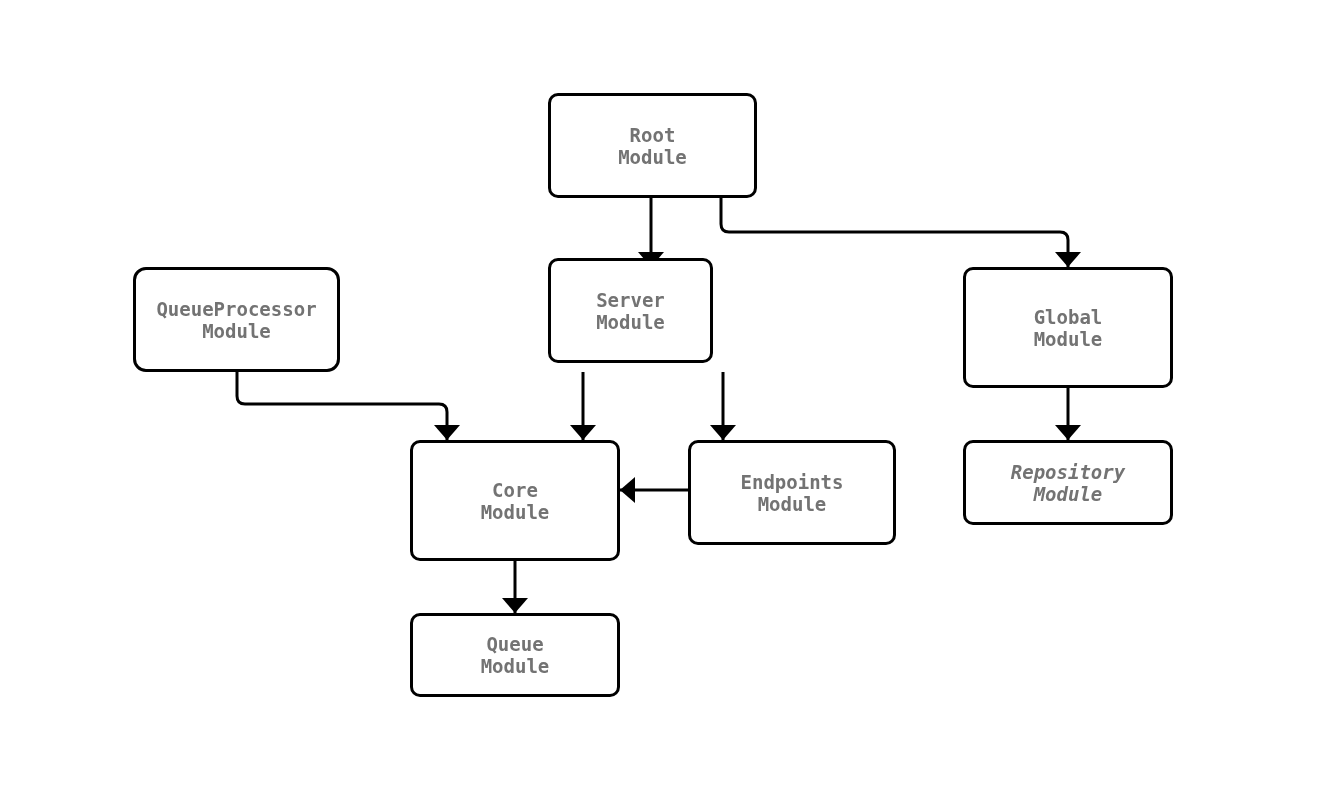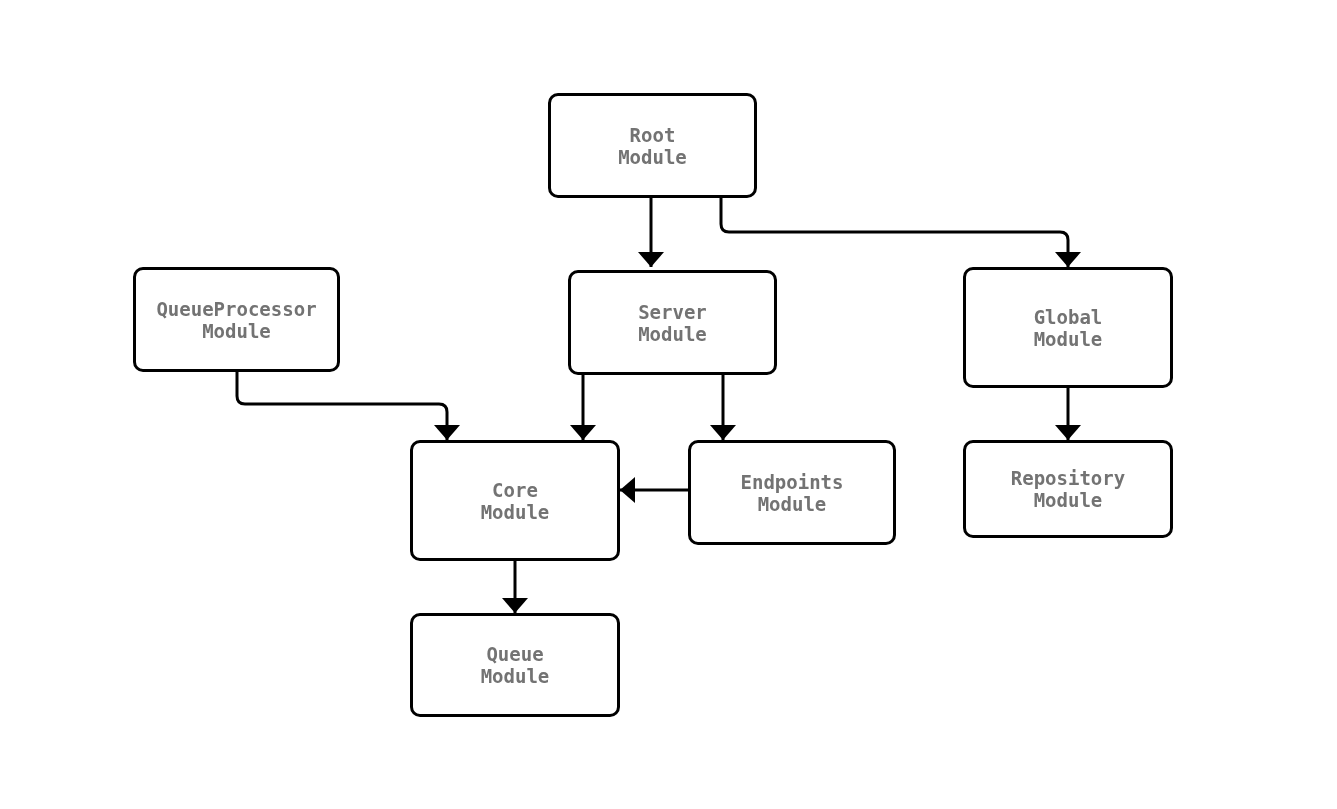--- a/index.html
+++ b/index.html
@@ -43,27 +43,27 @@
     font-weight: bold;
     font-size: 19px;
     line-height: 22px;
   }
   .node span {
     display: block;
     white-space: nowrap;
   }
   
   .n-root        { left: 548px; top: 93px;  width: 209px; height: 105px; }
-  .n-qproc       { left: 133px; top: 267px; width: 207px; height: 105px; }
-  .n-server      { left: 548px; top: 270px; width: 209px; height: 105px; margin-left: 20px; }
+  .n-qproc       { left: 133px; top: 267px; width: 207px; height: 105px; border-radius: 13px; }
+  .n-server      { left: 548px; top: 258px; width: 165px; height: 105px; }
   .n-global      { left: 963px; top: 267px; width: 210px; height: 121px; }
   .n-core        { left: 410px; top: 440px; width: 210px; height: 121px; }
   .n-endpoints   { left: 688px; top: 440px; width: 208px; height: 105px; }
-  .n-repository  { left: 963px; top: 440px; width: 210px; height: 98px; }
-  .n-queue       { left: 410px; top: 613px; width: 210px; height: 104px; text-align: center; }
+  .n-repository  { left: 963px; top: 440px; width: 210px; height: 85px; font-style: italic; }
+  .n-queue       { left: 410px; top: 613px; width: 210px; height: 84px; text-align: center; }
 </style>
 </head>
 <body>
 
 <div class="canvas">
 
   <svg class="edge-layer" width="1337" height="809" viewBox="0 0 1337 809" xmlns="http://www.w3.org/2000/svg">
     <defs>
       <marker id="arrowhead" markerUnits="userSpaceOnUse" markerWidth="15" markerHeight="26" refX="15" refY="13" orient="auto">
         <path d="M0,0 L15,13 L0,26 Z" fill="#000000"></path>

